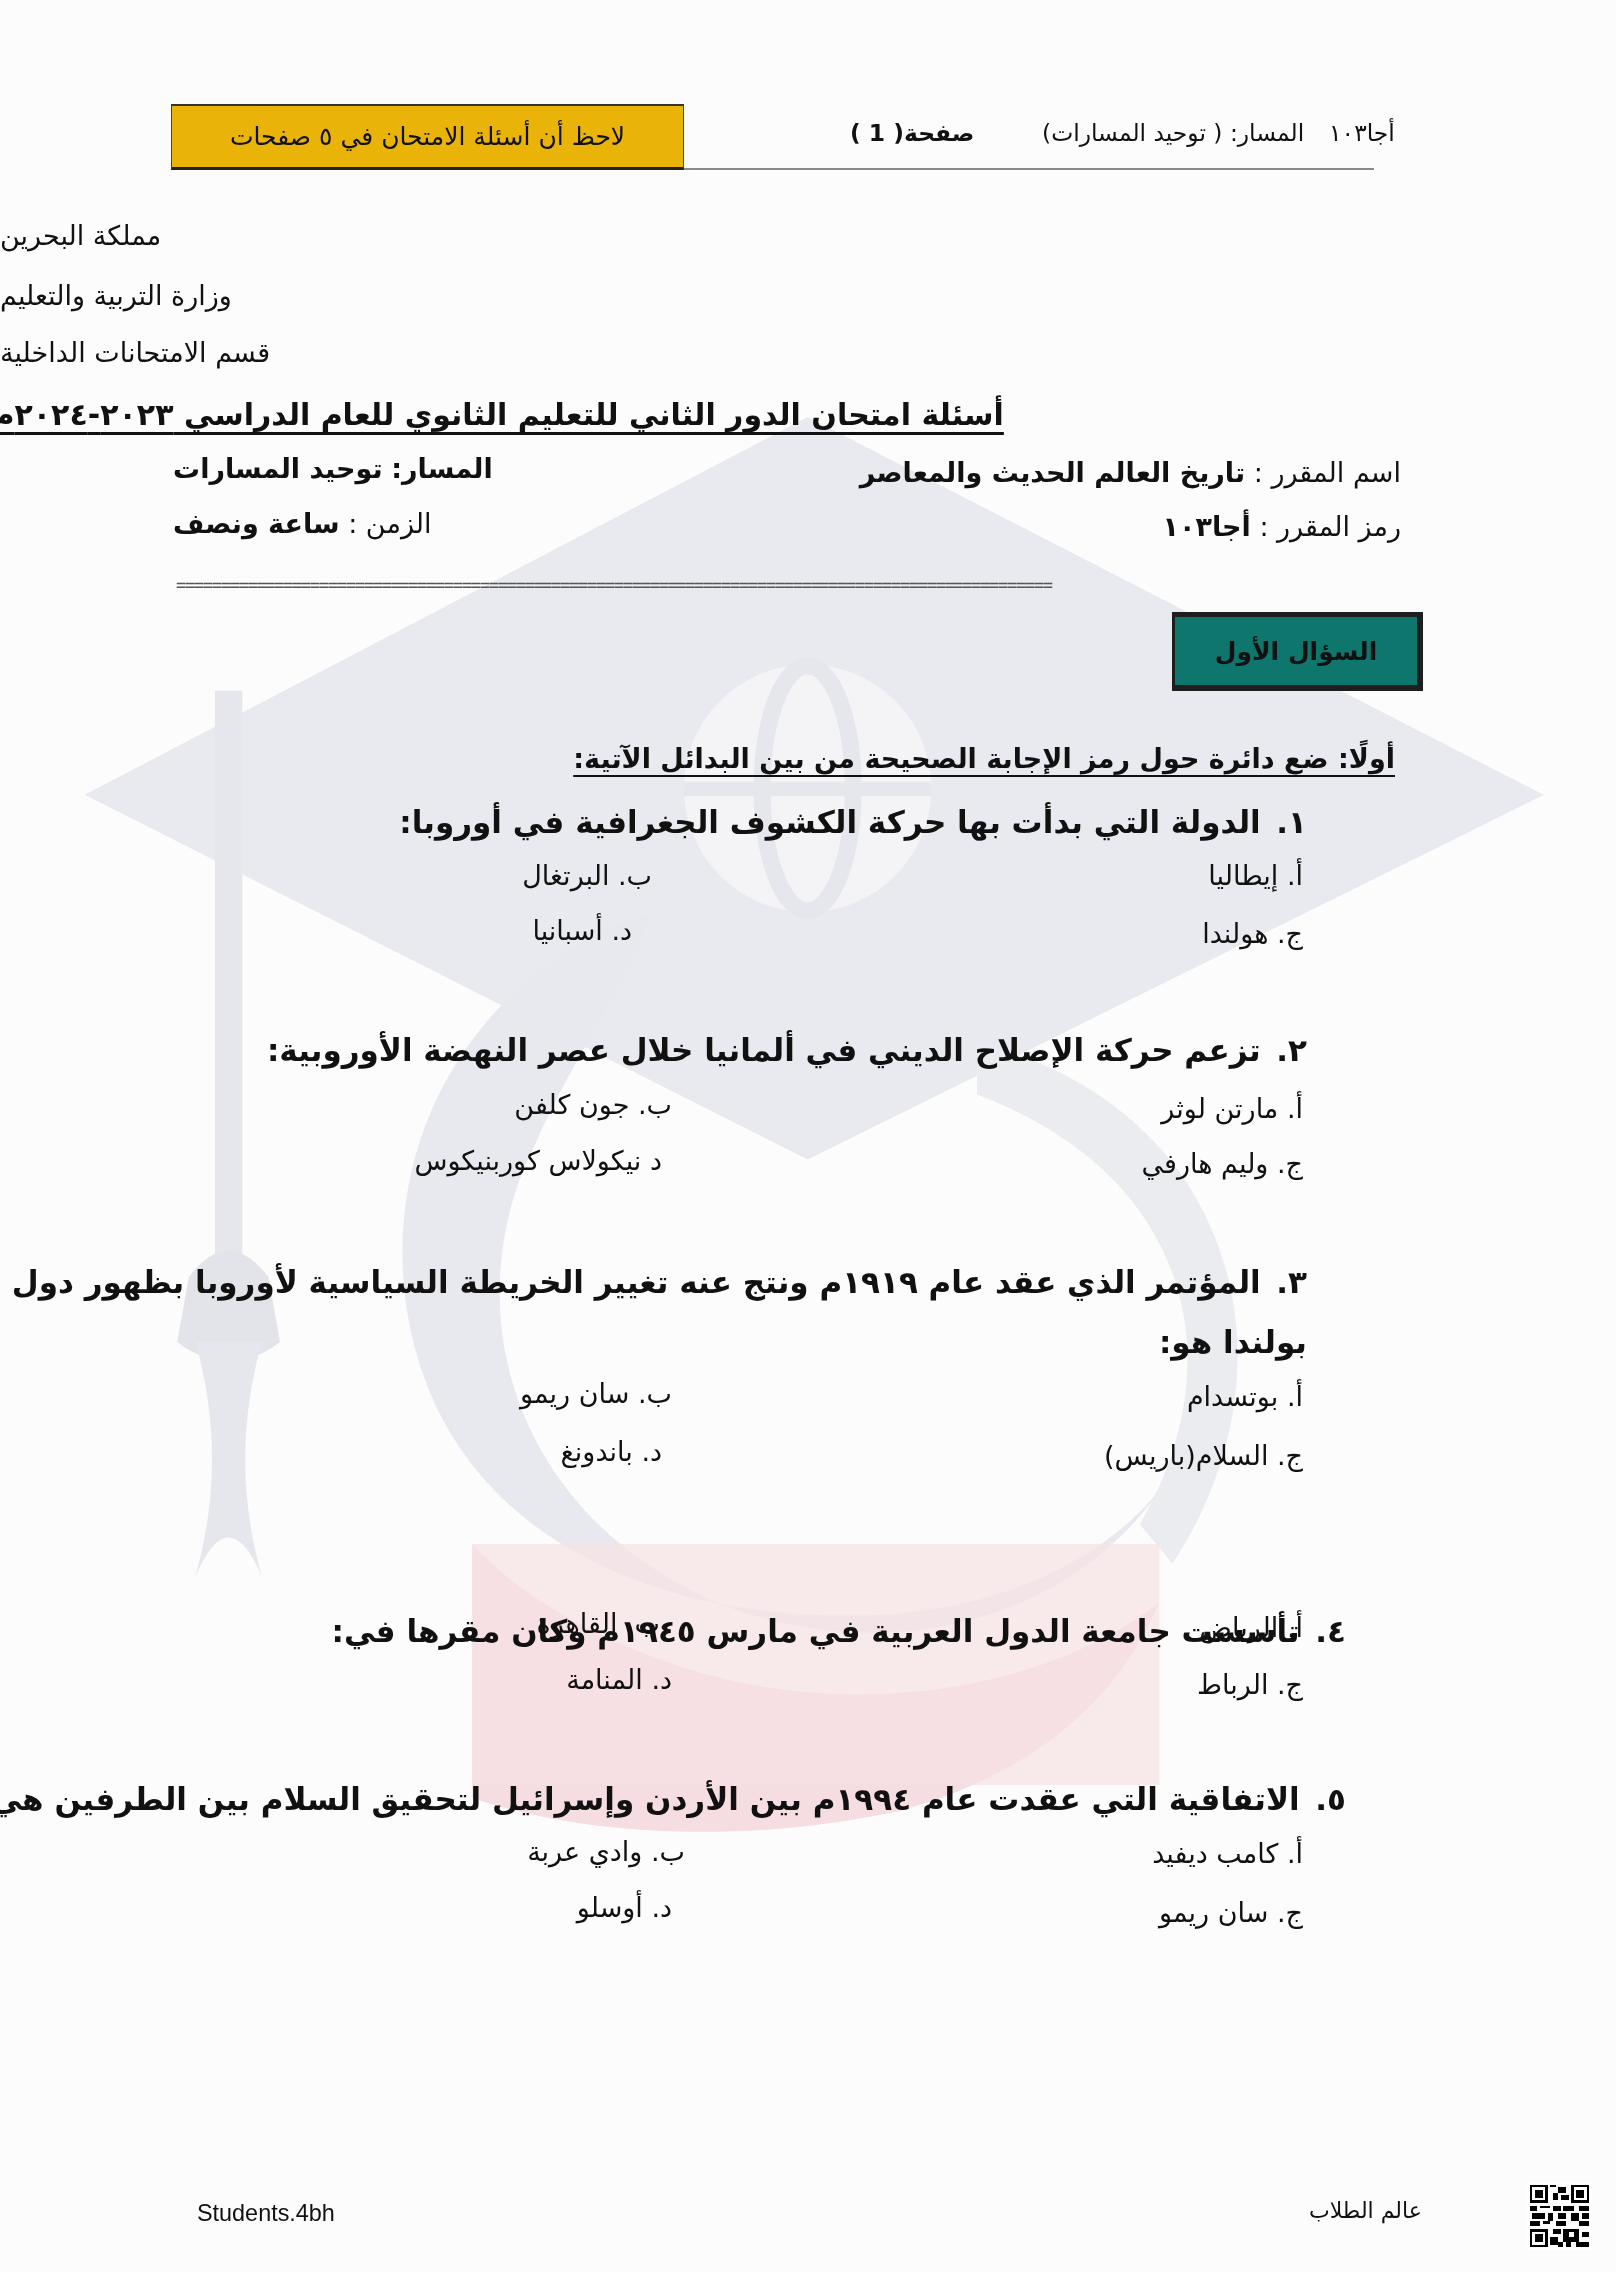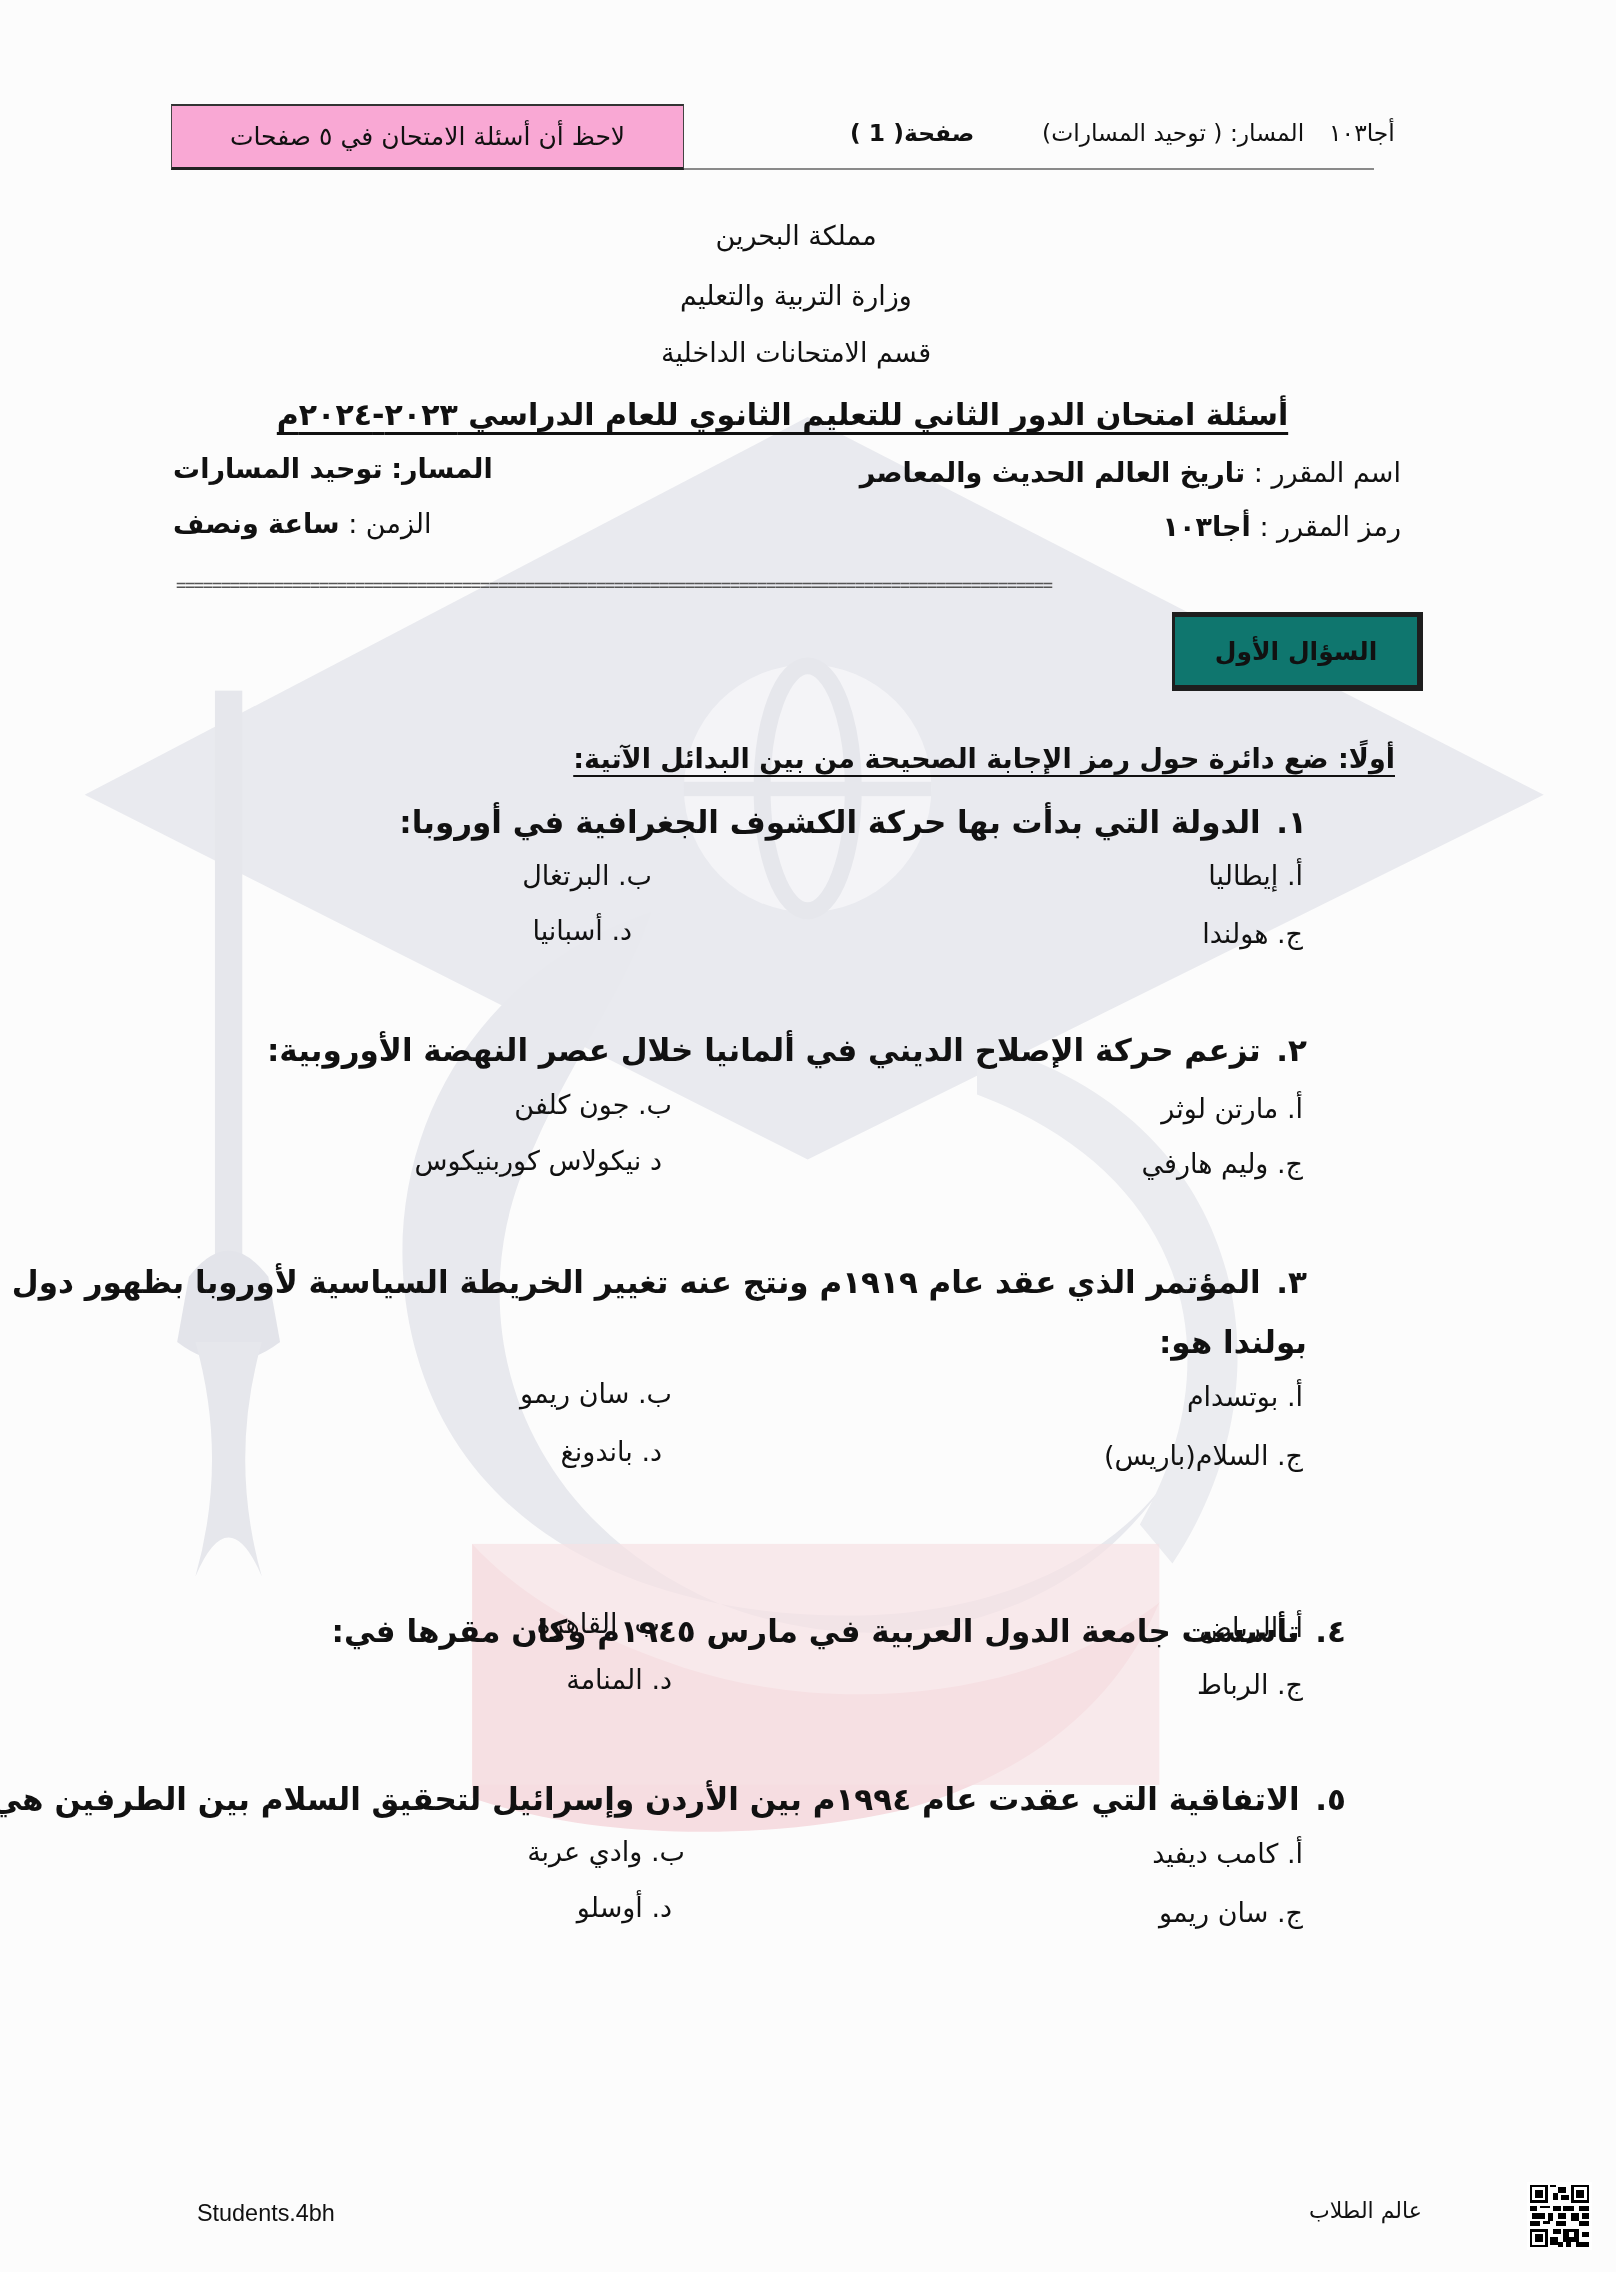--- a/index.html
+++ b/index.html
@@ -14,26 +14,26 @@
   
   .wm { position: absolute; left: 0; top: 0; width: 1616px; height: 2273px; z-index: 0; pointer-events: none; }
 
   .content { position: absolute; left: 0; top: 0; width: 1616px; height: 2273px; z-index: 1; }
 
   
   .hdr-line { position: absolute; left: 684px; top: 168px; width: 690px; height: 2px; background: #8a8a8a; }
   .hdr-box {
     position: absolute; left: 171px; top: 104px; width: 511px; height: 61px;
     border-top: 2px solid #333; border-bottom: 3.3px solid #222; border-left: 1.3px solid #444; border-right: 1.3px solid #444;
-    display: flex; align-items: center; justify-content: center; background: #f9a8d4;
+    display: flex; align-items: center; justify-content: center; background: #eab308;
   }
   .hdr-box span { font-size: 25px; font-family: "DejaVu Sans", sans-serif; }
   .hdr-text { position: absolute; top: 119px; font-size: 23.4px; white-space: nowrap; }
 
-  .center-line { position: absolute; left: 0; width: 1592px; text-align: center; white-space: nowrap; }
+  .center-line { position: absolute; left: 0; width: 1592px; text-align: left; white-space: nowrap; }
   .t1 { font-size: 27px; }
   .exam-title { font-size: 30px; font-weight: bold; text-decoration: underline; text-decoration-thickness: 2.6px; text-underline-offset: 6.5px; margin-left: 12px; }
 
   .meta { position: absolute; font-size: 27px; white-space: nowrap; }
   .meta b { font-weight: bold; }
 
   .sep { position: absolute; left: 176px; top: 578px; width: 1218px; height: 15.6px; overflow: hidden;
          font-family: "DejaVu Sans Mono", monospace; font-size: 17px; line-height: 15.6px; color: #555; letter-spacing: -1.3px; white-space: nowrap; }
 
   .q-box {

